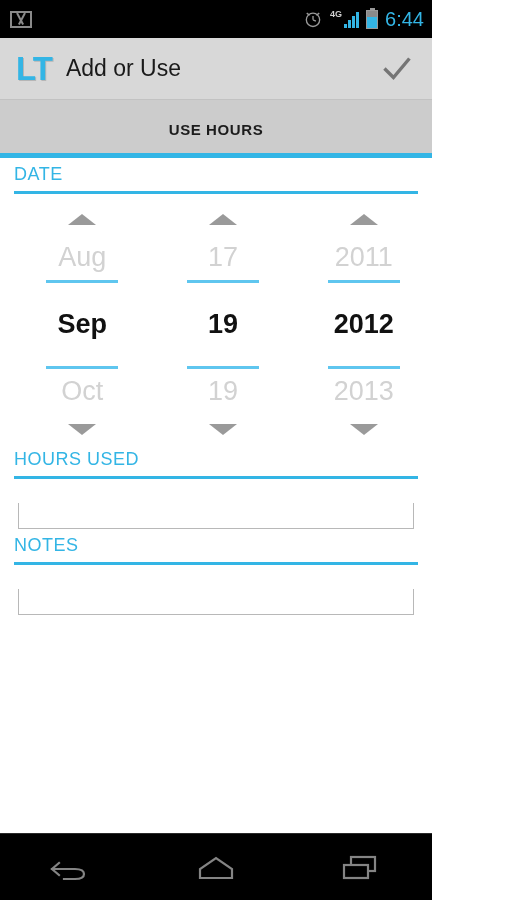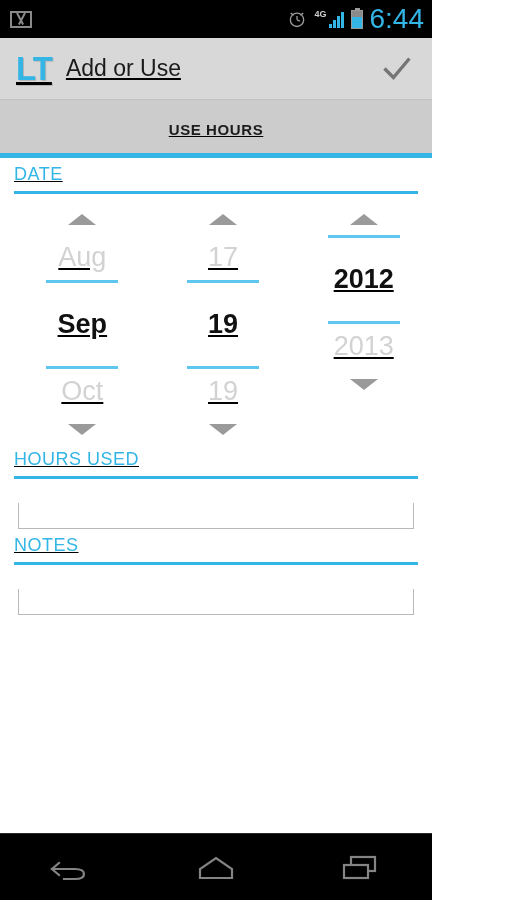--- a/index.html
+++ b/index.html
@@ -12,21 +12,20 @@
     overflow: hidden;
   }
 
   #screen {
     position: relative;
     width: 432px;
     height: 900px;
     background: #a16207;
     display: flex;
     flex-direction: column;
-    text-decoration: underline;
   }
 
   
   .status-bar {
     height: 38px;
     background: #000000;
     display: flex;
     align-items: center;
     justify-content: space-between;
     padding: 0 8px 0 10px;
@@ -73,21 +72,21 @@
   .battery-icon::before {
     content: "";
     position: absolute;
     top: -3px; left: 3px;
     width: 5px; height: 2px;
     background: #9a9a9a;
   }
 
   .clock-text {
     color: #33b5e5;
-    font-size: 28px;
+    font-size: 20px;
     letter-spacing: 0px;
     line-height: 1;
   }
 
   
   .action-bar {
     height: 62px;
     background: #d8d8d8;
     border-bottom: 1px solid #c2c2c2;
     display: flex;
@@ -327,20 +326,21 @@
         <div class="spin-val dim">17</div>
         <div class="sel-rule"></div>
         <div class="spin-val sel">19</div>
         <div class="sel-rule"></div>
         <div class="spin-val dim">19</div>
         <div class="arrow down"></div>
       </div>
 
       <div class="spinner year">
         <div class="arrow up"></div>
+        <div class="spin-val dim">2011</div>
         <div class="sel-rule"></div>
         <div class="spin-val sel">2012</div>
         <div class="sel-rule"></div>
         <div class="spin-val dim">2013</div>
         <div class="arrow down"></div>
       </div>
 
     </div>
 
     <div class="section-header">HOURS USED</div>

